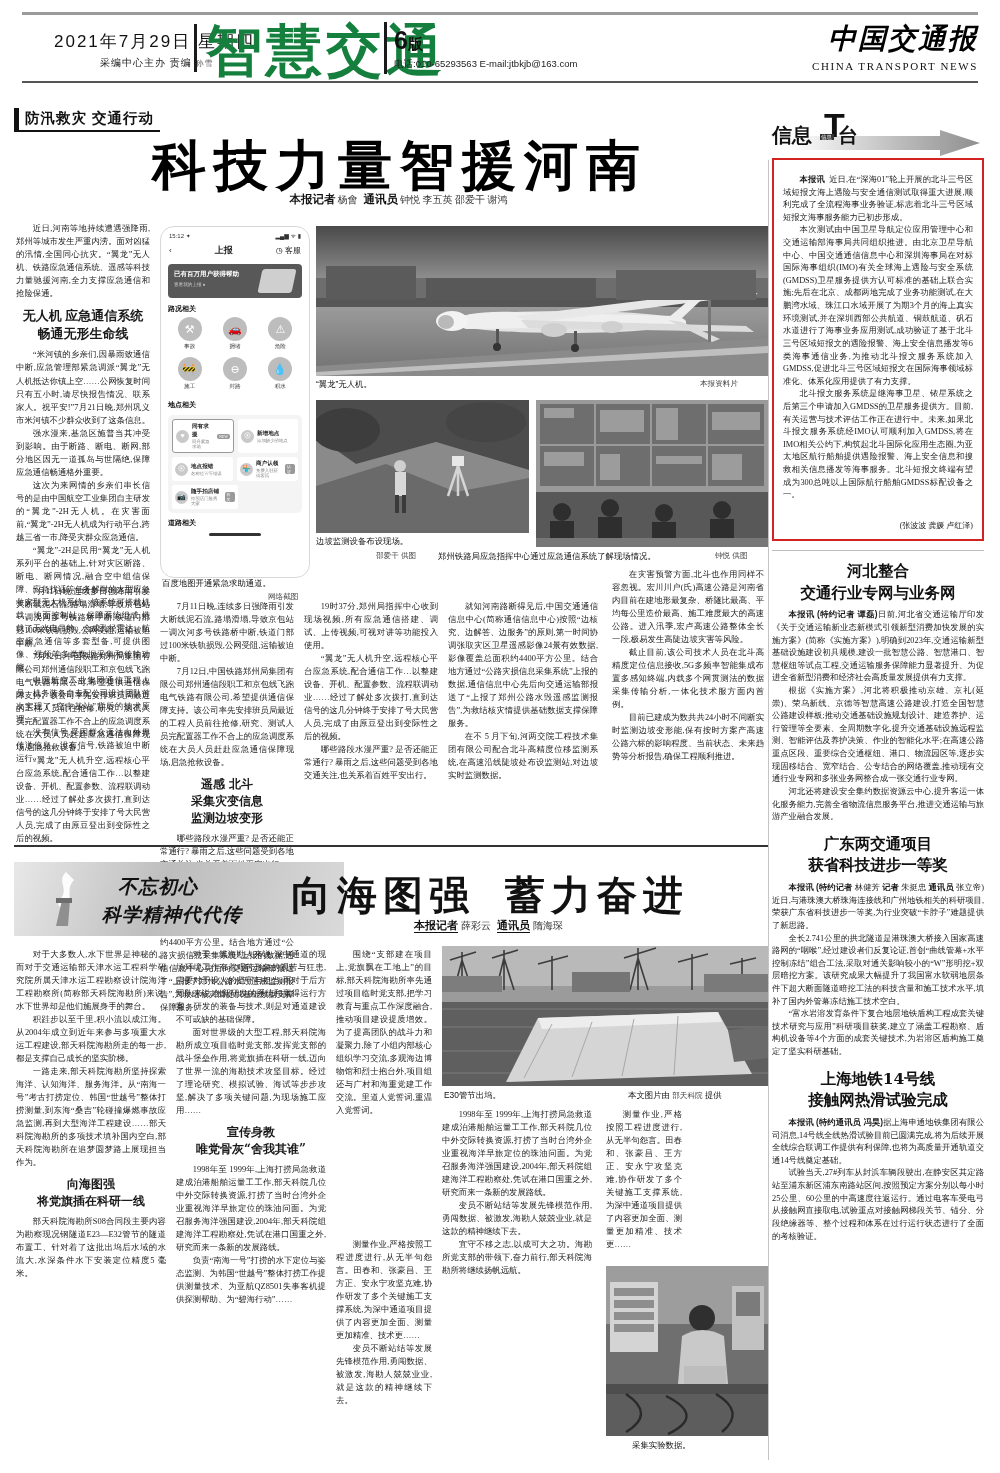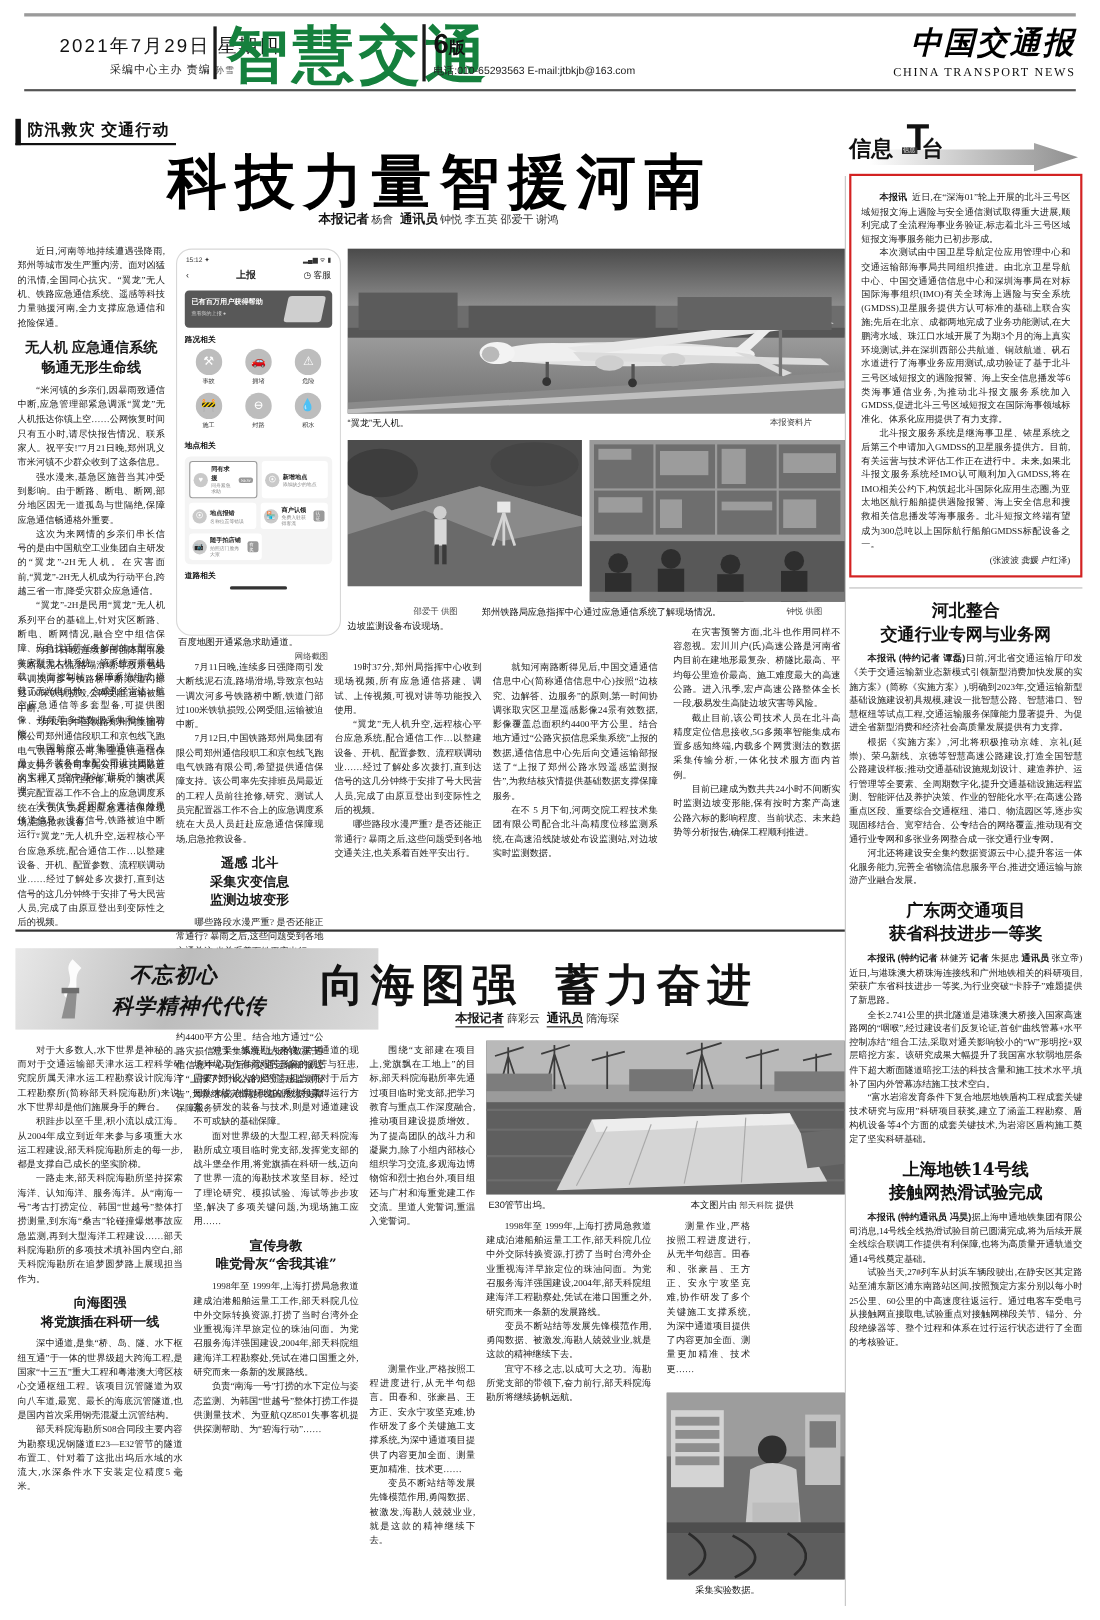--- a/index.html
+++ b/index.html
@@ -66,21 +66,21 @@
   .rightcol{position:absolute;left:772px;top:158px;width:212px;}
   .boxed{border:2px solid #d32222;padding:8px 9px 7px 9px;background:#fff;}
   .r-head{font-size:15.5px;font-weight:bold;text-align:center;line-height:1.38;
           font-family:"Liberation Sans",sans-serif;letter-spacing:0.5px;}
   .r-head2{font-size:15.5px;font-weight:bold;text-align:center;line-height:1.4;
            font-family:"DejaVu Serif",serif;letter-spacing:0px;}
   .r-body{font-size:8.3px;line-height:1.52;text-align:justify;margin-top:5px;
           font-family:"Liberation Serif","DejaVu Serif",serif;color:#1a1a1a;}
   .r-body p{margin:0;text-indent:2em;}
   .r-body .lead{font-weight:bold;font-family:"Liberation Sans",sans-serif;}
-  .r-sign{text-align:right;margin-top:2px;font-size:8px;color:#222;}
+  .r-sign{text-align:right;margin-top:18px;font-size:8px;color:#222;}
   .r-sep{height:1px;background:#bbb;margin:9px 0 9px 0;}
   .r-gap{height:9px;}
 
   
   .col{position:absolute;font-size:8.4px;line-height:1.55;text-align:justify;
        font-family:"Liberation Serif","DejaVu Serif",serif;color:#1a1a1a;}
   .col p{margin:0;text-indent:2em;}
   .sub-h{font-size:13px;font-weight:bold;text-align:center;line-height:1.4;
          margin:7px 0 5px 0;text-indent:0;font-family:"Liberation Sans",sans-serif;}
   .sub-h2{font-size:12px;font-weight:bold;text-align:center;line-height:1.4;
@@ -444,21 +444,21 @@
       <rect x="79" y="72" width="11" height="24" fill="#d8d8d8"></rect>
       <rect x="79" y="95" width="4" height="18" fill="#3a3a3a"></rect>
       <rect x="86" y="95" width="4" height="18" fill="#3a3a3a"></rect>
 
       <rect x="136" y="56" width="12" height="10" fill="#e8e8e8"></rect>
       <line x1="142" y1="66" x2="132" y2="96" stroke="#d5d5d5" stroke-width="2.5"></line>
       <line x1="142" y1="66" x2="142" y2="96" stroke="#d5d5d5" stroke-width="2.5"></line>
       <line x1="142" y1="66" x2="152" y2="96" stroke="#d5d5d5" stroke-width="2.5"></line>
     </svg>
   </div>
-  <div class="cap" style="left:316px;top:536px;margin-top:28px;">边坡监测设备布设现场。</div>
+  <div class="cap" style="left:316px;top:536px;">边坡监测设备布设现场。</div>
   <div class="cap credit" style="left:376px;top:551px;font-size:7.6px;color:#444;">邵爱干 供图</div>
 
   <div class="photo" style="left:536px;top:400px;width:232px;height:147px;">
     <svg width="232" height="147" viewBox="0 0 232 147">
       <rect width="232" height="147" fill="#7a7a7a"></rect>
       <rect x="0" y="0" width="232" height="92" fill="#9a9a9a"></rect>
       <g fill="#6e6e6e">
         <rect x="4" y="4" width="54" height="40"></rect>
           <rect x="60" y="4" width="54" height="40"></rect>
         <rect x="116" y="4" width="54" height="40"></rect>
@@ -543,21 +543,20 @@
   </div>
 
   <div class="col" style="left:16px;top:948px;width:150px;">
     <p>对于大多数人,水下世界是神秘的。而对于交通运输部天津水运工程科学研究院所属天津水运工程勘察设计院海洋工程勘察所(简称部天科院海勘所)来说,水下世界却是他们施展身手的舞台。</p>
     <p>积跬步以至千里,积小流以成江海。从2004年成立到近年来参与多项重大水运工程建设,部天科院海勘所走的每一步,都是支撑自己成长的坚实阶梯。</p>
     <p>一路走来,部天科院海勘所坚持探索海洋、认知海洋、服务海洋。从“南海一号”考古打捞定位、韩国“世越号”整体打捞测量,到东海“桑吉”轮碰撞爆燃事故应急监测,再到大型海洋工程建设……部天科院海勘所的多项技术填补国内空白,部天科院海勘所在追梦圆梦路上展现担当作为。</p>
     <div class="sub-h2">
       <div>向海图强</div>
       <div>将党旗插在科研一线</div>
     </div>
-    <p>深中通道,是集“桥、岛、隧、水下枢纽互通”于一体的世界级超大跨海工程,是国家“十三五”重大工程和粤港澳大湾区核心交通枢纽工程。该项目沉管隧道为双向八车道,最宽、最长的海底沉管隧道,也是国内首次采用钢壳混凝土沉管结构。</p>
     <p>部天科院海勘所S08合同段主要内容为勘察现况钢隧道E23—E32管节的隧道布置工、针对着了这批出坞后水域的水流大,水深条件水下安装定位精度5 毫米。</p>
   </div>
 
   <div class="col" style="left:176px;top:948px;width:150px;">
     <p>对于一线海勘人来说,深中通道的现场环境工作有着艰苦形象的观苦与狂患,需要对于设人的坚守与担当;而对于后方团队来说,创新研发的系统和赢得运行方案、研发的装备与技术,则是对通道建设不可或缺的基础保障。</p>
     <p>面对世界级的大型工程,部天科院海勘所成立项目临时党支部,发挥党支部的战斗堡垒作用,将党旗插在科研一线,迈向了世界一流的海勘技术攻坚目标。经过了理论研究、模拟试验、海试等步步攻坚,解决了多项关键问题,为现场施工应用……</p>
     <div class="sub-h2">
       <div>宣传身教</div>
       <div>唯党骨灰“舍我其谁”</div>
     </div>

